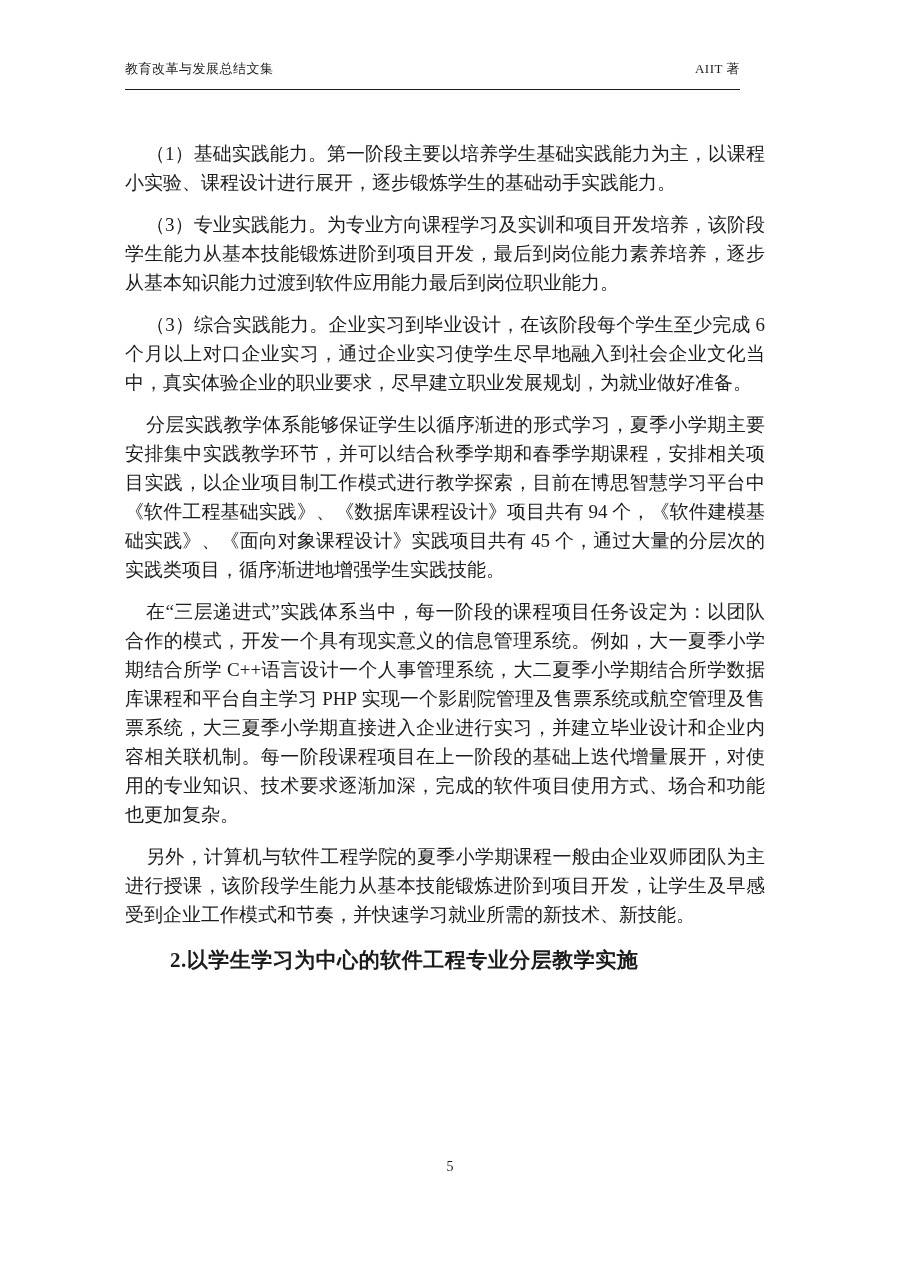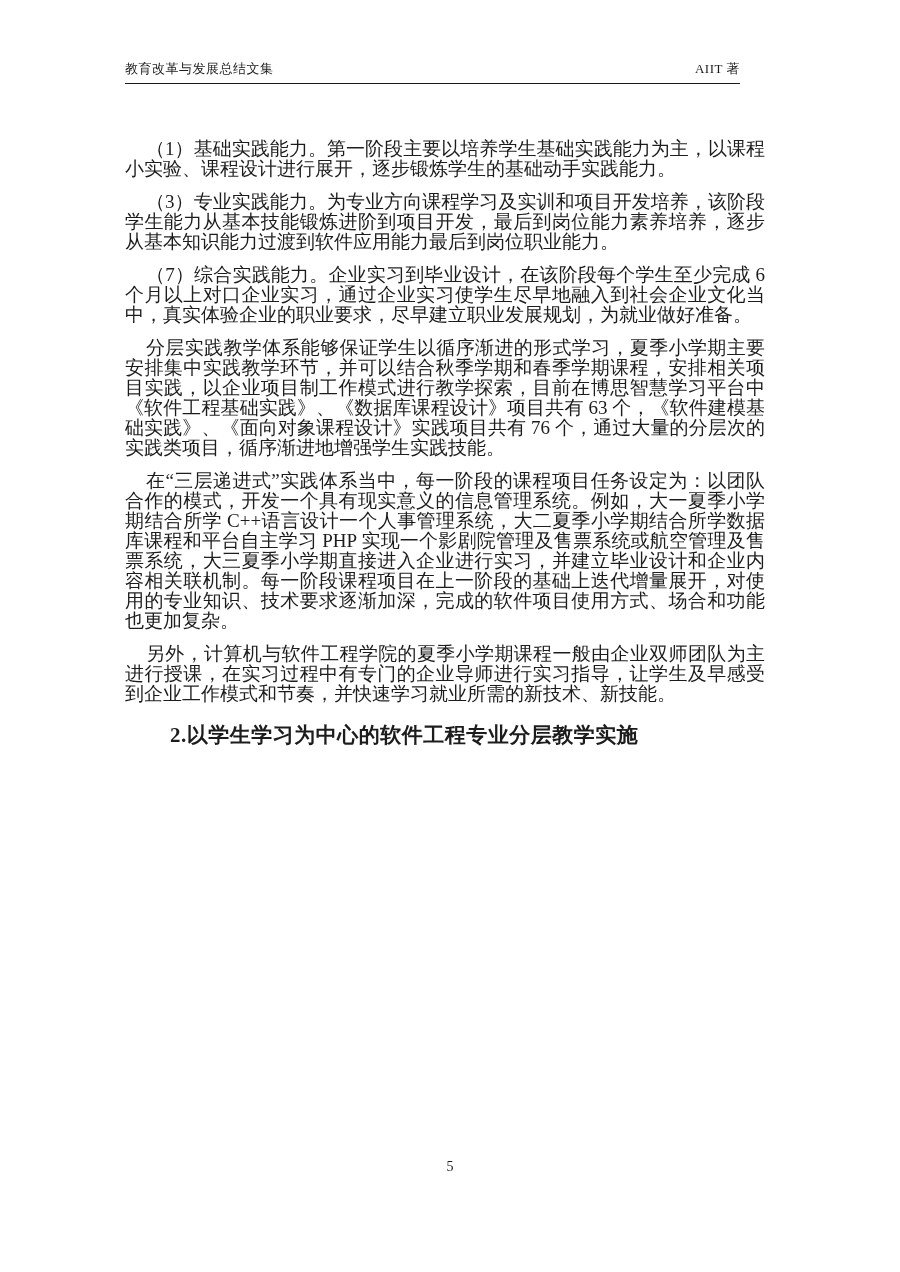--- a/index.html
+++ b/index.html
@@ -21,34 +21,34 @@
     position: absolute;
     top: 59px;
     left: 125px;
     width: 615px;
     display: flex;
     justify-content: space-between;
     align-items: flex-end;
     font-size: 13px;
     line-height: 19px;
     border-bottom: 1.5px solid #1c1c1c;
-    padding-bottom: 5px;
+    padding-bottom: 11px;
     letter-spacing: 0.5px;
   }
   
   .content {
     position: absolute;
     top: 139px;
     left: 125px;
     width: 640px;
   }
   .content p {
     margin: 0 0 13px 0;
     font-size: 19px;
-    line-height: 20px;
+    line-height: 29px;
     text-align: justify;
     text-indent: 21px;
     word-break: break-all;
   }
   .content p.gap-after {
   }
   .content p.no-gap {
     margin-bottom: 0;
   }
   .content h2 {
@@ -76,22 +76,22 @@
 <div class="page">
 
   <div class="running-header">
     <span>教育改革与发展总结文集</span>
     <span>AIIT 著</span>
   </div>
 
   <div class="content">
     <p>（1）基础实践能力。第一阶段主要以培养学生基础实践能力为主，以课程小实验、课程设计进行展开，逐步锻炼学生的基础动手实践能力。</p>
     <p>（3）专业实践能力。为专业方向课程学习及实训和项目开发培养，该阶段学生能力从基本技能锻炼进阶到项目开发，最后到岗位能力素养培养，逐步从基本知识能力过渡到软件应用能力最后到岗位职业能力。</p>
-    <p>（7）综合实践能力。企业实习到毕业设计，在该阶段每个学生至少完成 6 个月以上对口企业实习，通过企业实习使学生尽早地融入到社会企业文化当中，真实体验企业的职业要求，尽早建立职业发展规划，为就业做好准备。</p>
-    <p>分层实践教学体系能够保证学生以循序渐进的形式学习，夏季小学期主要安排集中实践教学环节，并可以结合秋季学期和春季学期课程，安排相关项目实践，以企业项目制工作模式进行教学探索，目前在博思智慧学习平台中《软件工程基础实践》、《数据库课程设计》项目共有 63 个，《软件建模基础实践》、《面向对象课程设计》实践项目共有 76 个，通过大量的分层次的实践类项目，循序渐进地增强学生实践技能。</p>
+    <p>（3）综合实践能力。企业实习到毕业设计，在该阶段每个学生至少完成 6 个月以上对口企业实习，通过企业实习使学生尽早地融入到社会企业文化当中，真实体验企业的职业要求，尽早建立职业发展规划，为就业做好准备。</p>
+    <p>分层实践教学体系能够保证学生以循序渐进的形式学习，夏季小学期主要安排集中实践教学环节，并可以结合秋季学期和春季学期课程，安排相关项目实践，以企业项目制工作模式进行教学探索，目前在博思智慧学习平台中《软件工程基础实践》、《数据库课程设计》项目共有 94 个，《软件建模基础实践》、《面向对象课程设计》实践项目共有 45 个，通过大量的分层次的实践类项目，循序渐进地增强学生实践技能。</p>
     <p class="gap-after">在“三层递进式”实践体系当中，每一阶段的课程项目任务设定为：以团队合作的模式，开发一个具有现实意义的信息管理系统。例如，大一夏季小学期结合所学 C++语言设计一个人事管理系统，大二夏季小学期结合所学数据库课程和平台自主学习 PHP 实现一个影剧院管理及售票系统或航空管理及售票系统，大三夏季小学期直接进入企业进行实习，并建立毕业设计和企业内容相关联机制。每一阶段课程项目在上一阶段的基础上迭代增量展开，对使用的专业知识、技术要求逐渐加深，完成的软件项目使用方式、场合和功能也更加复杂。</p>
-    <p class="no-gap">另外，计算机与软件工程学院的夏季小学期课程一般由企业双师团队为主进行授课，在实习过程中有专门的企业导师进行实习指导，让学生及早感受到企业工作模式和节奏，并快速学习就业所需的新技术、新技能。</p>
+    <p class="no-gap">另外，计算机与软件工程学院的夏季小学期课程一般由企业双师团队为主进行授课，该阶段学生能力从基本技能锻炼进阶到项目开发，让学生及早感受到企业工作模式和节奏，并快速学习就业所需的新技术、新技能。</p>
     <h2>2.以学生学习为中心的软件工程专业分层教学实施</h2>
   </div>
 
   <div class="page-number">5</div>
 
 </div>
 
 </body></html>

